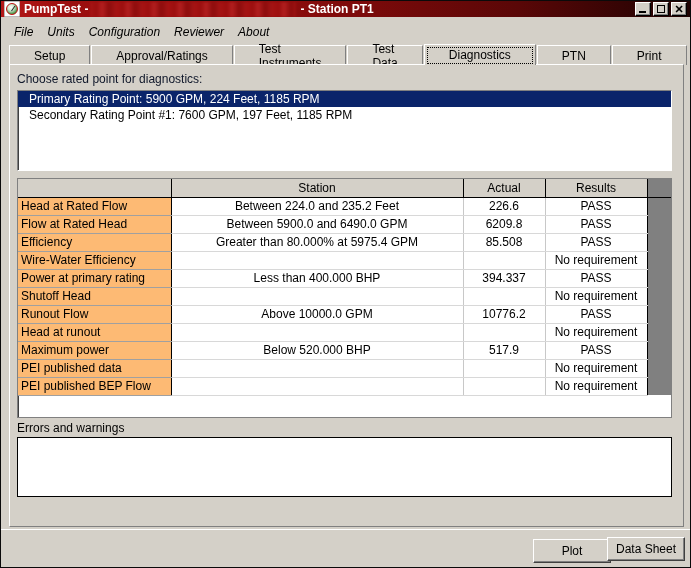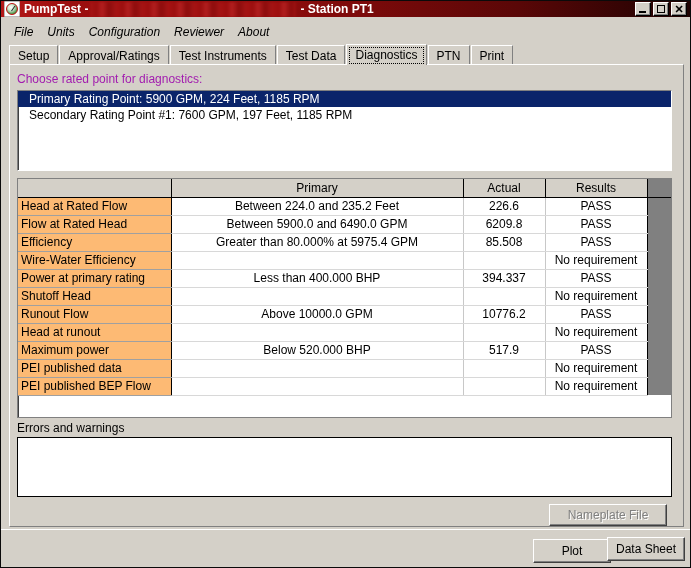--- a/index.html
+++ b/index.html
@@ -93,21 +93,21 @@
   }
 
   
   .tabstrip {
     position: absolute; left: 8px; top: 43px;
     width: 675px; height: 21px;
     display: flex; align-items: flex-end;
   }
   .tab {
     height: 20px;
-    padding: 0 8px;
+    padding: 0 24px;
     font-size: 12px; color: #000;
     background: #d4d0c8;
     border-left: 1px solid #ffffff;
     border-top: 1px solid #ffffff;
     border-right: 1px solid #808080;
     display: flex; align-items: center;
     margin-right: 1px;
     position: relative;
   }
   .tab.active {
@@ -130,21 +130,21 @@
     border-right-color: #808080;
     border-bottom-color: #808080;
   }
   .client-inner {
     position: absolute; left: 0; top: 0; right: 0; bottom: 0;
     border: 1px solid #d4d0c8;
   }
 
   .choose-label {
     position: absolute; left: 6px; top: 6px;
-    font-size: 12px; color: #a21caf;
+    font-size: 12px; color: #0f172a;
   }
 
   
   .ratinglist {
     position: absolute; left: 6px; top: 24px;
     width: 655px; height: 81px;
     background: #ffffff;
     border: 1px solid #808080;
     border-right-color: #ffffff; border-bottom-color: #ffffff;
     box-shadow: inset 1px 1px 0 #404040;
@@ -325,21 +325,21 @@
           <colgroup>
             <col class="c0">
               <col class="c1">
               <col class="c2">
               <col class="c3">
               <col class="c4">
           </colgroup>
           <thead>
             <tr>
               <th class="corner"></th>
-              <th>Primary</th>
+              <th>Station</th>
               <th>Actual</th>
               <th>Results</th>
               <th class="gutter"></th>
             </tr>
           </thead>
           <tbody>
             <tr>
               <td class="rowhdr">Head at Rated Flow</td>
               <td class="req">Between 224.0 and 235.2 Feet</td>
               <td class="act">226.6</td>
@@ -416,21 +416,20 @@
               <td class="res">No requirement</td>
               <td class="gut"></td>
             </tr>
           </tbody>
         </table>
       </div>
 
       <div class="err-label">Errors and warnings</div>
       <div class="errbox"></div>
 
-      <div class="nameplate-btn">Nameplate File</div>
     </div>
   </div>
 
   <div class="bottombar"></div>
   <div class="btn" id="btn-plot">Plot</div>
   <div class="btn" id="btn-datasheet">Data Sheet</div>
 
 </div>
 
 </body></html>

